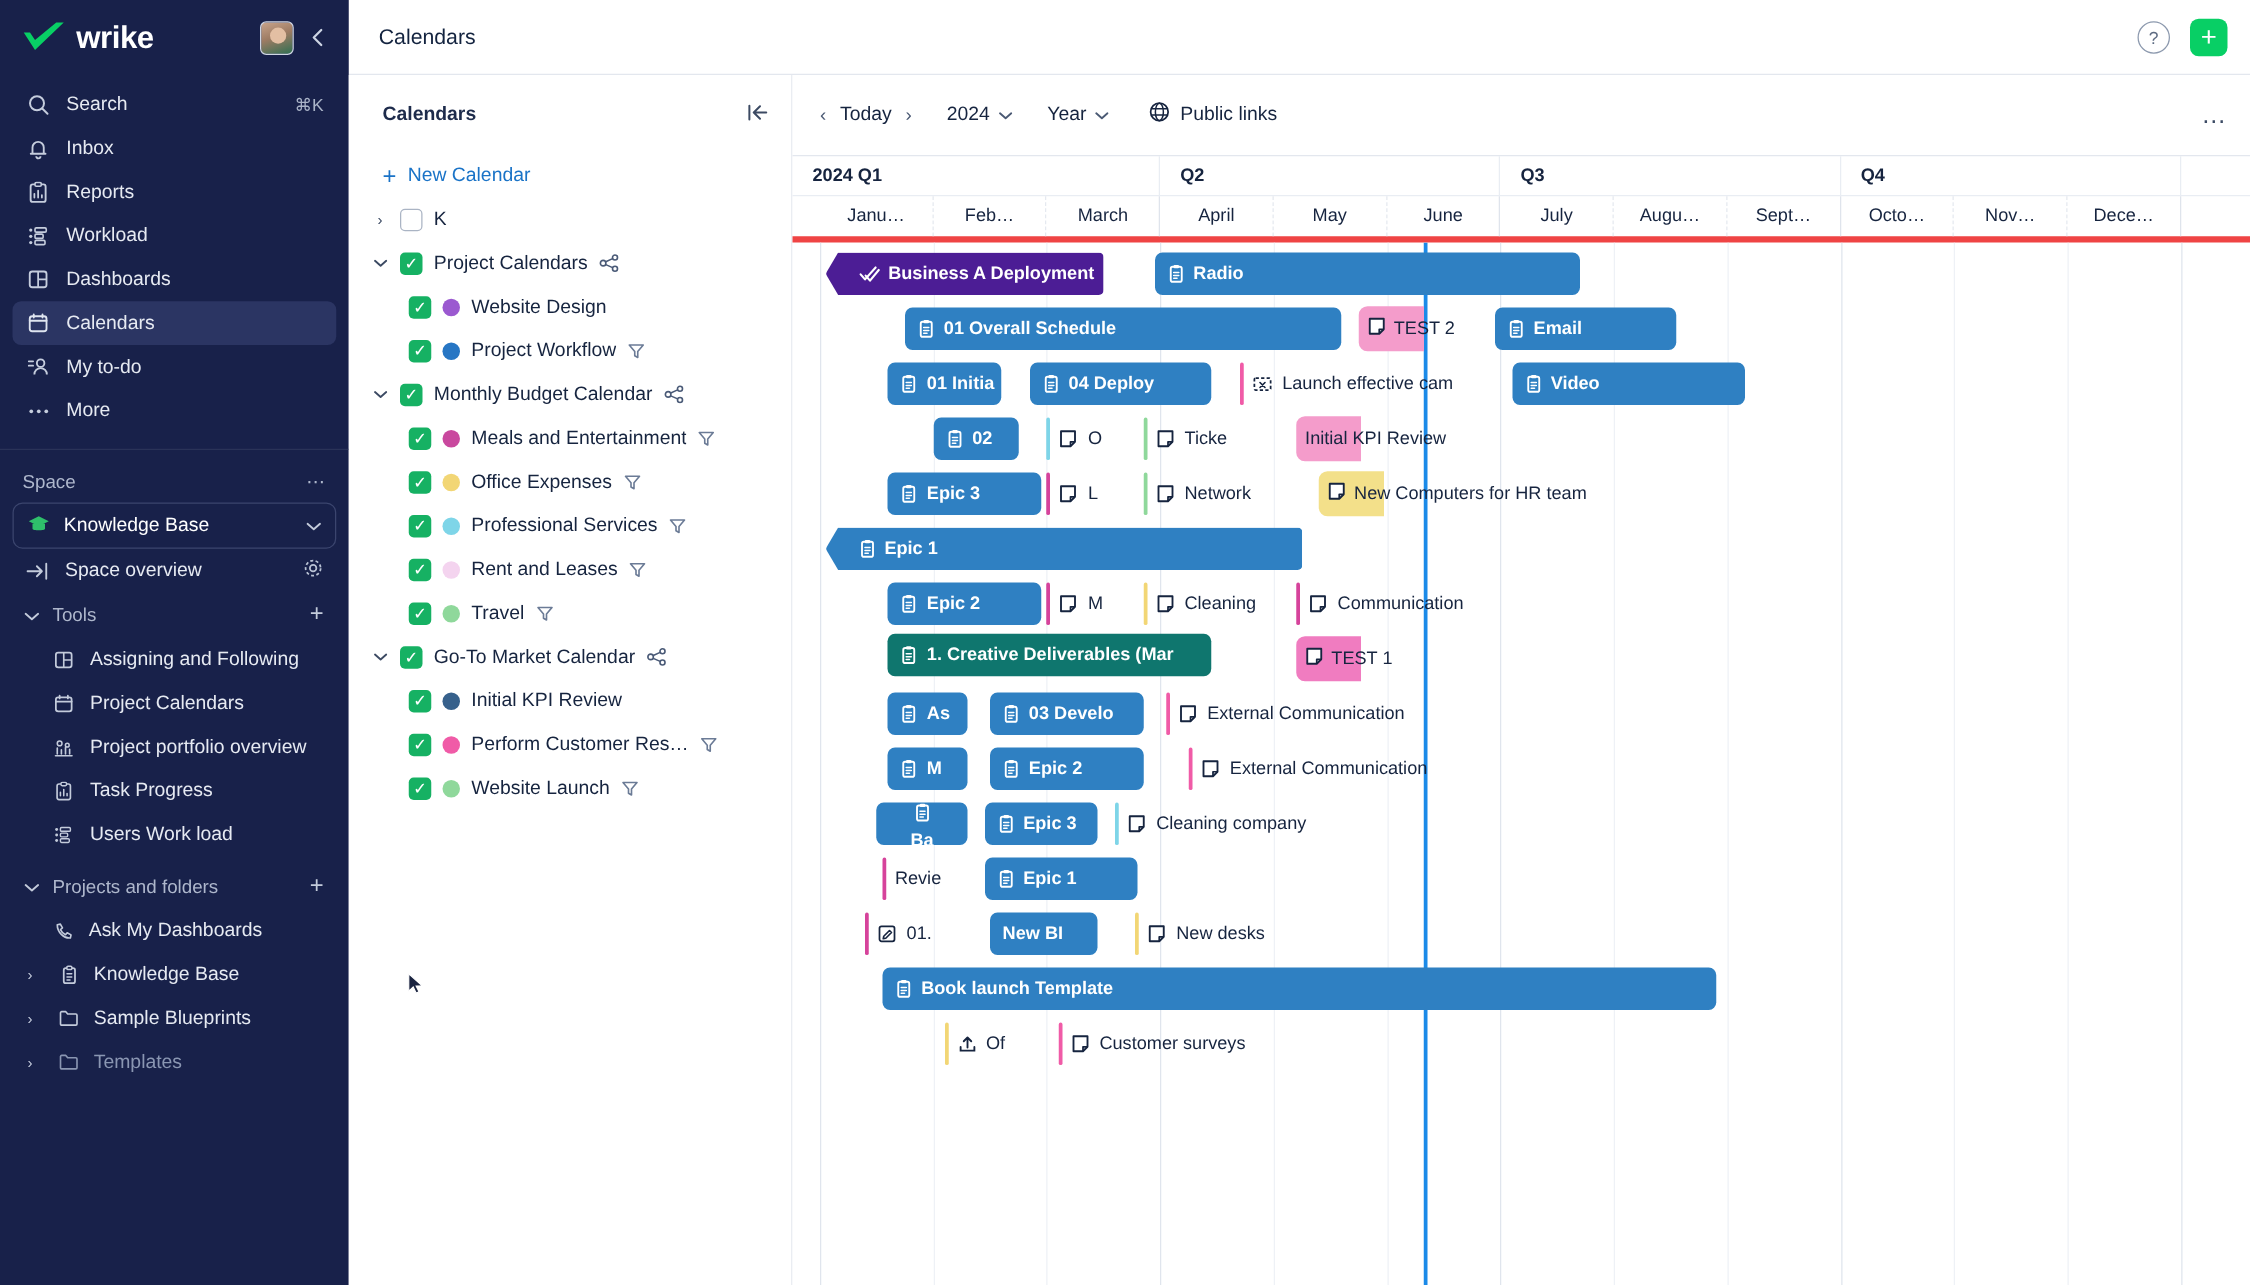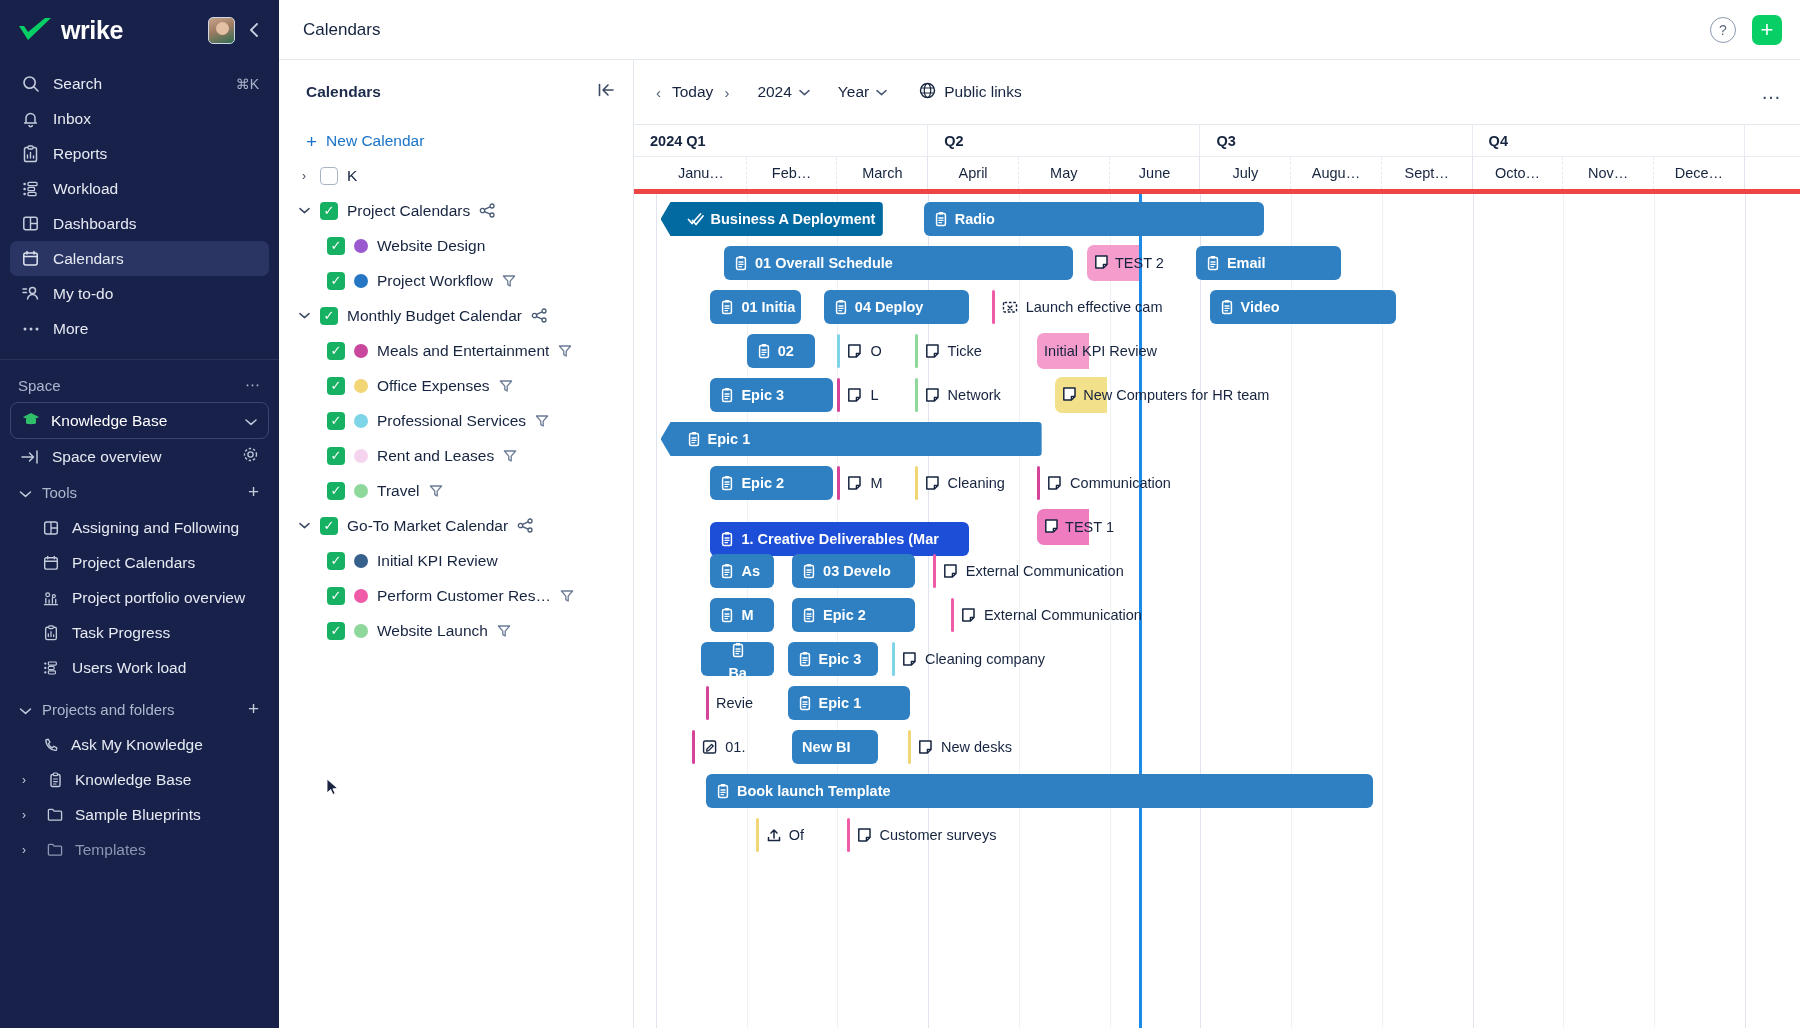--- a/index.html
+++ b/index.html
@@ -406,21 +406,21 @@
       <span class="lbl">Projects and folders</span>
       <span class="plus">+</span>
     </div>
 
     <div class="fold-item" style="padding-left:32px;">
       <span class="ic">
         <svg width="16" height="16" viewBox="0 0 17 17">
             <path d="M3 3 l2.6-.6 1.8 3.3 -1.7 1.4 c.9 2 2.4 3.5 4.3 4.4 l1.4-1.7 3.3 1.8 -.6 2.6 c-5.6 .6-11.2-5-11.1-11.2z" stroke="#c3cbdb" stroke-width="1.4" fill="none" stroke-linejoin="round"></path>
           </svg>
       </span>
-      <span>Ask My Knowledge</span>
+      <span>Ask My Dashboards</span>
     </div>
     <div class="fold-item">
       <span class="caret">›</span>
       <span class="ic">
         <svg width="15" height="16" viewBox="0 0 15 16">
             <rect x="3" y="2.5" width="9" height="12" rx="1.6" stroke="#c3cbdb" stroke-width="1.4" fill="none"></rect>
             <rect x="5.5" y="1" width="4" height="2.6" rx=".9" stroke="#c3cbdb" stroke-width="1.2" fill="#18214a"></rect>
             <path d="M5.6 7 H9.4 M5.6 9.6 H9.4 M5.6 12 H8" stroke="#c3cbdb" stroke-width="1.2" stroke-linecap="round"></path>
           </svg>
       </span>
@@ -697,21 +697,21 @@
               <div class="gl" style="left: 475.696px;"></div>
               <div class="gl q" style="left: 566.436px;"></div>
               <div class="gl" style="left: 657.175px;"></div>
               <div class="gl" style="left: 747.914px;"></div>
               <div class="gl q" style="left: 838.654px;"></div>
               <div class="gl" style="left: 929.393px;"></div>
               <div class="gl" style="left: 1020.13px;"></div>
               <div class="gl q" style="left: 1110.87px;"></div>
             </div>
           <div class="todayline" id="todayline" style="left: 504.733px;"></div>
-        <div class="bar summary" style="left: 26.537px; width: 222.311px; top: 8px; background: #0369a1;">
+        <div class="bar summary" style="left: 26.537px; width: 222.311px; top: 8px; background: #4c1d95;">
               <span class="bic">
                 <svg width="17" height="15" viewBox="0 0 17 15">
                   <path d="M1.5 7.5 L5 11.5 L13.5 2" stroke="#ffffff" stroke-width="1.7" fill="none" stroke-linecap="round" stroke-linejoin="round"></path>
                   <path d="M5.5 8.5 L9 12.5 L16 4" stroke="#ffffff" stroke-width="1.7" fill="none" stroke-linecap="round" stroke-linejoin="round"></path>
                 </svg>
               </span>
               <span>Business A Deployment</span>
             </div>
             <div class="bar" style="left: 289.681px; width: 340.272px; top: 8px; background: rgb(47, 128, 194);">
               <span class="bic">
@@ -903,21 +903,21 @@
             <div class="evt" style="left: 403.105px; top: 272px;">
               <span class="stripe" style="background:#d6439b"></span>
               <span class="nic">
                 <svg width="15" height="16" viewBox="0 0 15 16">
                   <path d="M1.8 2 H13 V10.4 L9.4 14 H1.8 Z" fill="#fff" stroke="#16243f" stroke-width="1.5" stroke-linejoin="round"></path>
                   <path d="M13 10.4 H9.4 V14" fill="none" stroke="#16243f" stroke-width="1.4" stroke-linejoin="round"></path>
                 </svg>
               </span>
               <span>Communication</span>
             </div>
-            <div class="bar" style="left: 76.4436px; width: 258.607px; top: 328px; background: #1d4ed8;">
+            <div class="bar" style="left: 76.4436px; width: 258.607px; top: 313px; background: #0f766e;">
               <span class="bic">
                 <svg width="14" height="16" viewBox="0 0 14 16">
                   <rect x="2.6" y="2.4" width="8.8" height="12" rx="1.5" fill="none" stroke="#ffffff" stroke-width="1.5"></rect>
                   <rect x="4.8" y="1" width="4.4" height="2.6" rx=".9" fill="#ffffff"></rect>
                   <path d="M5 7 H9 M5 9.4 H9 M5 11.6 H7.6" stroke="#ffffff" stroke-width="1.3" stroke-linecap="round"></path>
                 </svg>
               </span>
               <span>1. Creative Deliverables (Mar</span>
             </div>
             <div class="chip" style="left: 403.105px; top: 315px; background: linear-gradient(90deg, rgb(240, 124, 192) 0px, rgb(240, 124, 192) 52px, rgba(0, 0, 0, 0) 52px); width: auto;">

